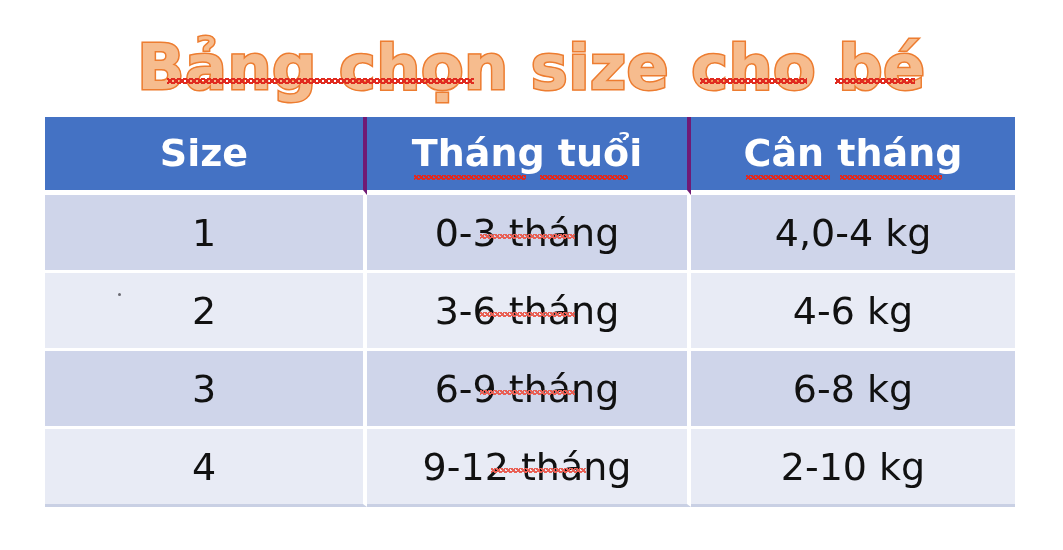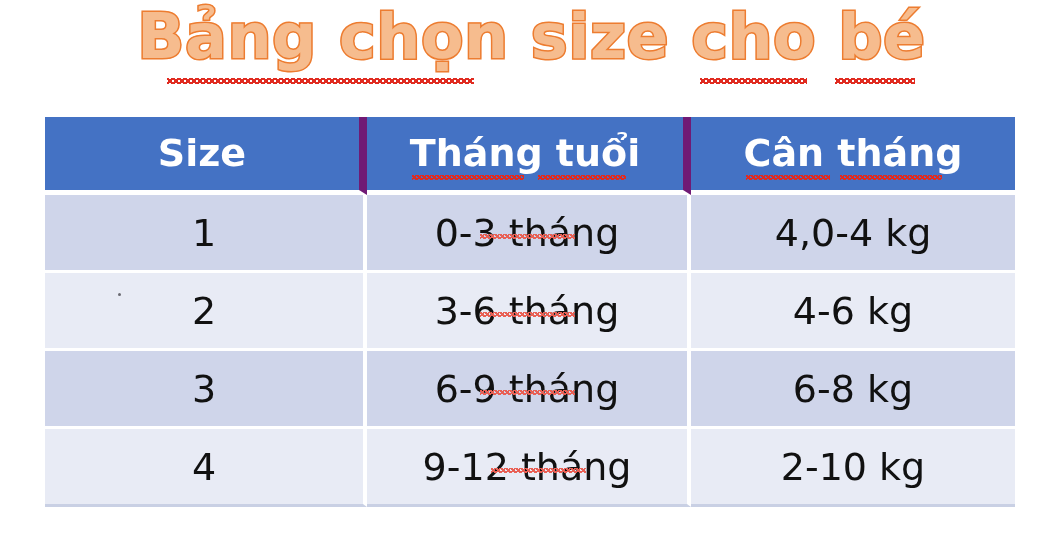--- a/index.html
+++ b/index.html
@@ -16,21 +16,21 @@
   }
 
   
   #title-area {
     position: absolute;
     left: 0;
     top: 4px;
     width: 1063px;
     height: 96px;
     display: flex;
-    align-items: flex-start;
+    align-items: flex-end;
     justify-content: center;
   }
   #title-text {
     font-family: "DejaVu Sans", sans-serif;
     font-weight: bold;
     font-size: 62px;
     line-height: 1.05;
     letter-spacing: 0.5px;
     white-space: nowrap;
     color: #F6BC8E;
@@ -80,21 +80,21 @@
     position: relative;
   }
 
   thead th {
     height: 73px;
     background: #4472C4;
     color: #ffffff;
     font-family: "DejaVu Sans", sans-serif;
     font-weight: bold;
     font-size: 38px;
-    border-right: 8px solid #701a75;
+    border-right: 4px solid #701a75;
     border-bottom: 5px solid #ffffff;
   }
   thead th:last-child { border-right: none; }
 
   tbody td {
     height: 75px;
     font-family: "DejaVu Sans", sans-serif;
     font-weight: normal;
     font-size: 38px;
     color: #111111;

